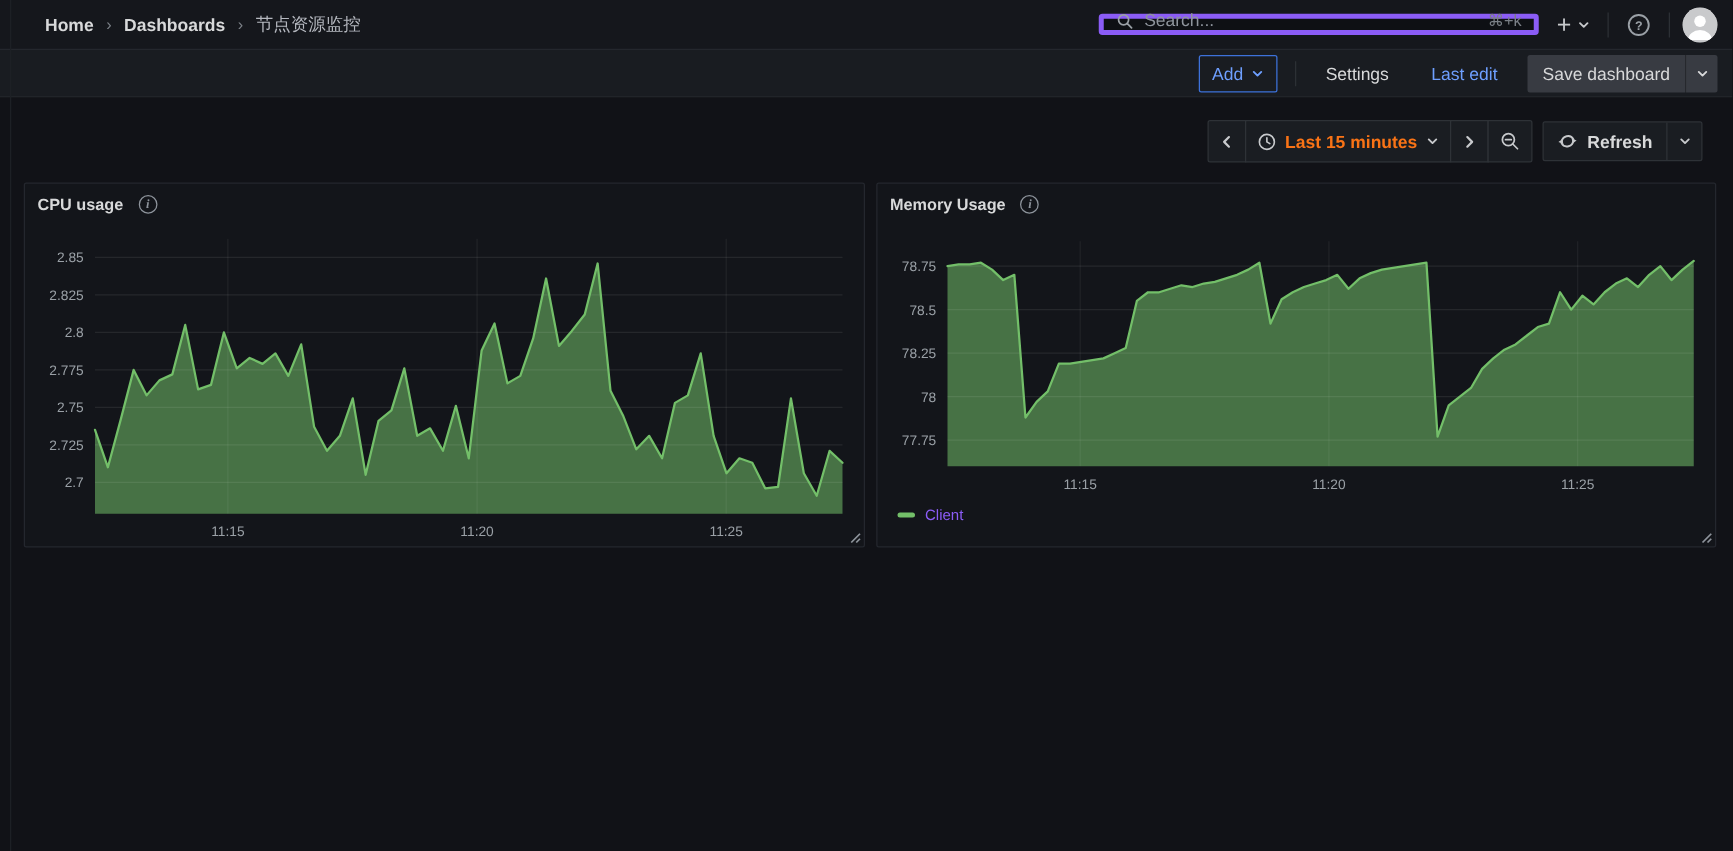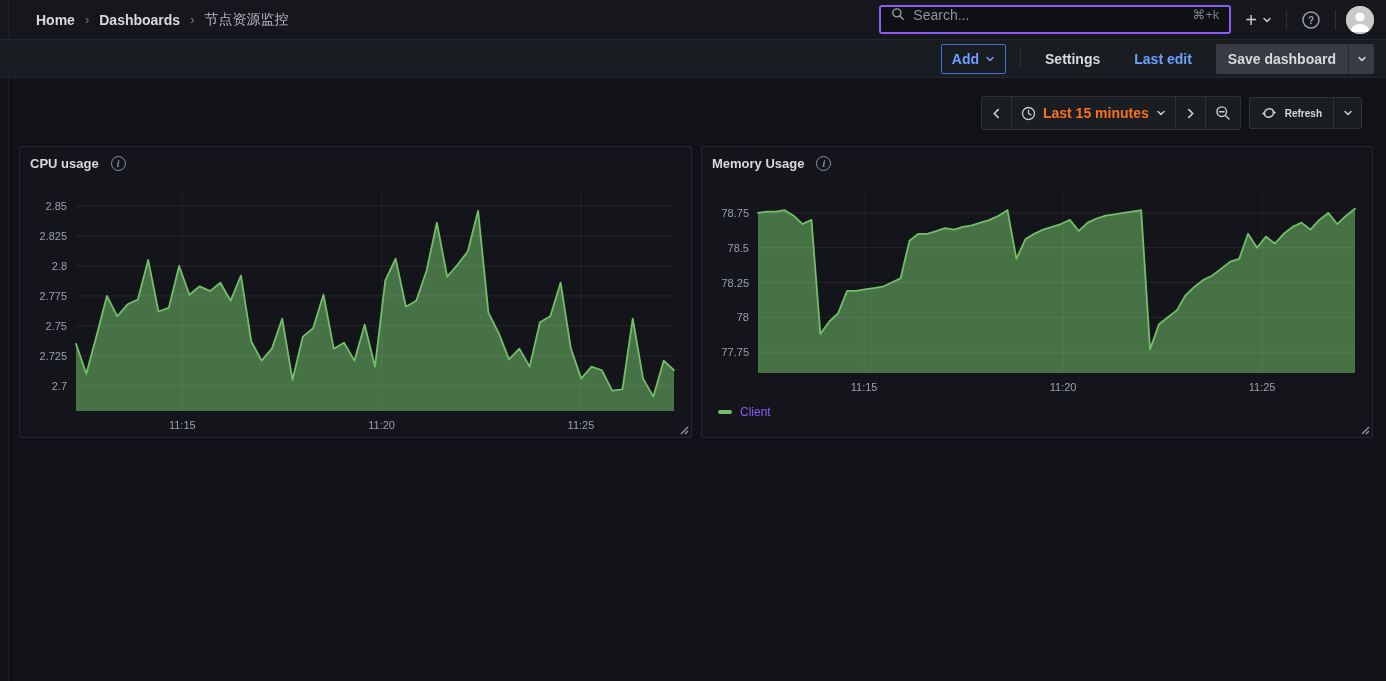--- a/index.html
+++ b/index.html
@@ -9,56 +9,56 @@
 
   
   .topnav { height:40px; background:#15171c; border-bottom:1px solid #24272d;
     display:flex; align-items:center; padding:0 12px 0 36px; position:relative; }
   .edge-line { position:absolute; left:8px; top:0; width:1px; height:681px; background:#1d2025; z-index:5; }
   .breadcrumb { display:flex; align-items:center; gap:10px; font-size:14px; }
   .crumb { font-weight:700; color:#d8d9da; cursor:pointer; }
   .crumb.current { font-weight:400; color:#b5b8bf; }
   .crumb-sep { color:#7b8087; font-size:13px; }
   .topnav-right { margin-left:auto; display:flex; align-items:center; gap:10px; }
-  .searchbox { width:352px; height:29px; background:#0e1014; border:2px solid #8b5cf6;
-    border-radius:3px; display:flex; align-items:flex-start; padding:0 10px; gap:8px; }
+  .searchbox { width:352px; height:17px; background:#0e1014; border:4px solid #8b5cf6;
+    border-radius:3px; display:flex; align-items:flex-end; padding:0 10px; gap:8px; }
   .searchbox .ph { color:#8e949c; font-size:14px; flex:1; }
   .searchbox .kbd { color:#7b8087; font-size:13px; }
   .iconbtn { display:flex; align-items:center; justify-content:center; height:28px;
     padding:0 4px; cursor:pointer; color:#c7c9cc; }
   .vdiv { width:1px; height:20px; background:#2c3035; }
   .avatar { width:28px; height:28px; border-radius:50%; background:#c9cacc; overflow:hidden;
     display:flex; align-items:center; justify-content:center; cursor:pointer; }
 
   
   .toolbar { height:38px; background:#191c21; border-bottom:1px solid #24272d;
     display:flex; align-items:center; justify-content:flex-end; gap:14px; padding:0 12px; }
   .btn { display:flex; align-items:center; gap:6px; height:30px; padding:0 10px;
-    font-size:14px; font-weight:700; border-radius:2px; cursor:pointer; white-space:nowrap; }
+    font-size:14px; font-weight:400; border-radius:2px; cursor:pointer; white-space:nowrap; }
   .btn-add { color:#6e9fff; border:1px solid #3d71d9; }
   .btn-text { color:#d8d9da; }
   .btn-link { color:#6e9fff; }
   .btn-save { background:#383b42; color:#d8d9da; padding:0 12px; border-radius:2px 0 0 2px; }
   .splitwrap { display:flex; align-items:stretch; height:30px; }
   .btn-save-caret { background:#383b42; border-left:1px solid #26282d; width:26px;
     display:flex; align-items:center; justify-content:center; border-radius:0 2px 2px 0; cursor:pointer; }
 
   
   .content { position:relative; height:602px; background:#111217; }
   .timebar { position:absolute; top:18px; right:24px; display:flex; align-items:center; gap:8px; }
   .tbgroup { display:flex; align-items:stretch; }
   .tbtn { background:#1a1d22; border:1px solid #2e3237; color:#f97316; height:34px;
     display:flex; align-items:center; gap:7px; padding:0 9px; font-size:14px; font-weight:700;
     cursor:pointer; }
   .tbgroup .tbtn + .tbtn { margin-left:-1px; }
   .tbtn:first-child { border-radius:2px 0 0 2px; }
   .tbtn:last-child { border-radius:0 2px 2px 0; }
   .refresh-split { display:flex; align-items:stretch; border:1px solid #2e3237; border-radius:2px;
     background:#1a1d22; height:32px; }
-  .refresh-main { display:flex; align-items:center; gap:8px; padding:0 11px; font-size:10px;
+  .refresh-main { display:flex; align-items:center; gap:8px; padding:0 11px; font-size:14px;
     font-weight:700; cursor:pointer; }
   .refresh-caret { border-left:1px solid #2e3237; width:28px; display:flex; align-items:center;
     justify-content:center; cursor:pointer; }
 
   
   .panel { position:absolute; background:#13151a; border:1px solid #24272e; border-radius:2px; }
   .panel-cpu { left:19px; top:68px; width:673px; height:292px; }
   .panel-mem { left:701px; top:68px; width:672px; height:292px; }
   .panel-header { height:32px; display:flex; align-items:center; gap:12px; padding:0 10px; cursor:pointer; }
   .panel-title { font-size:13px; font-weight:700; color:#d8d9da; }

